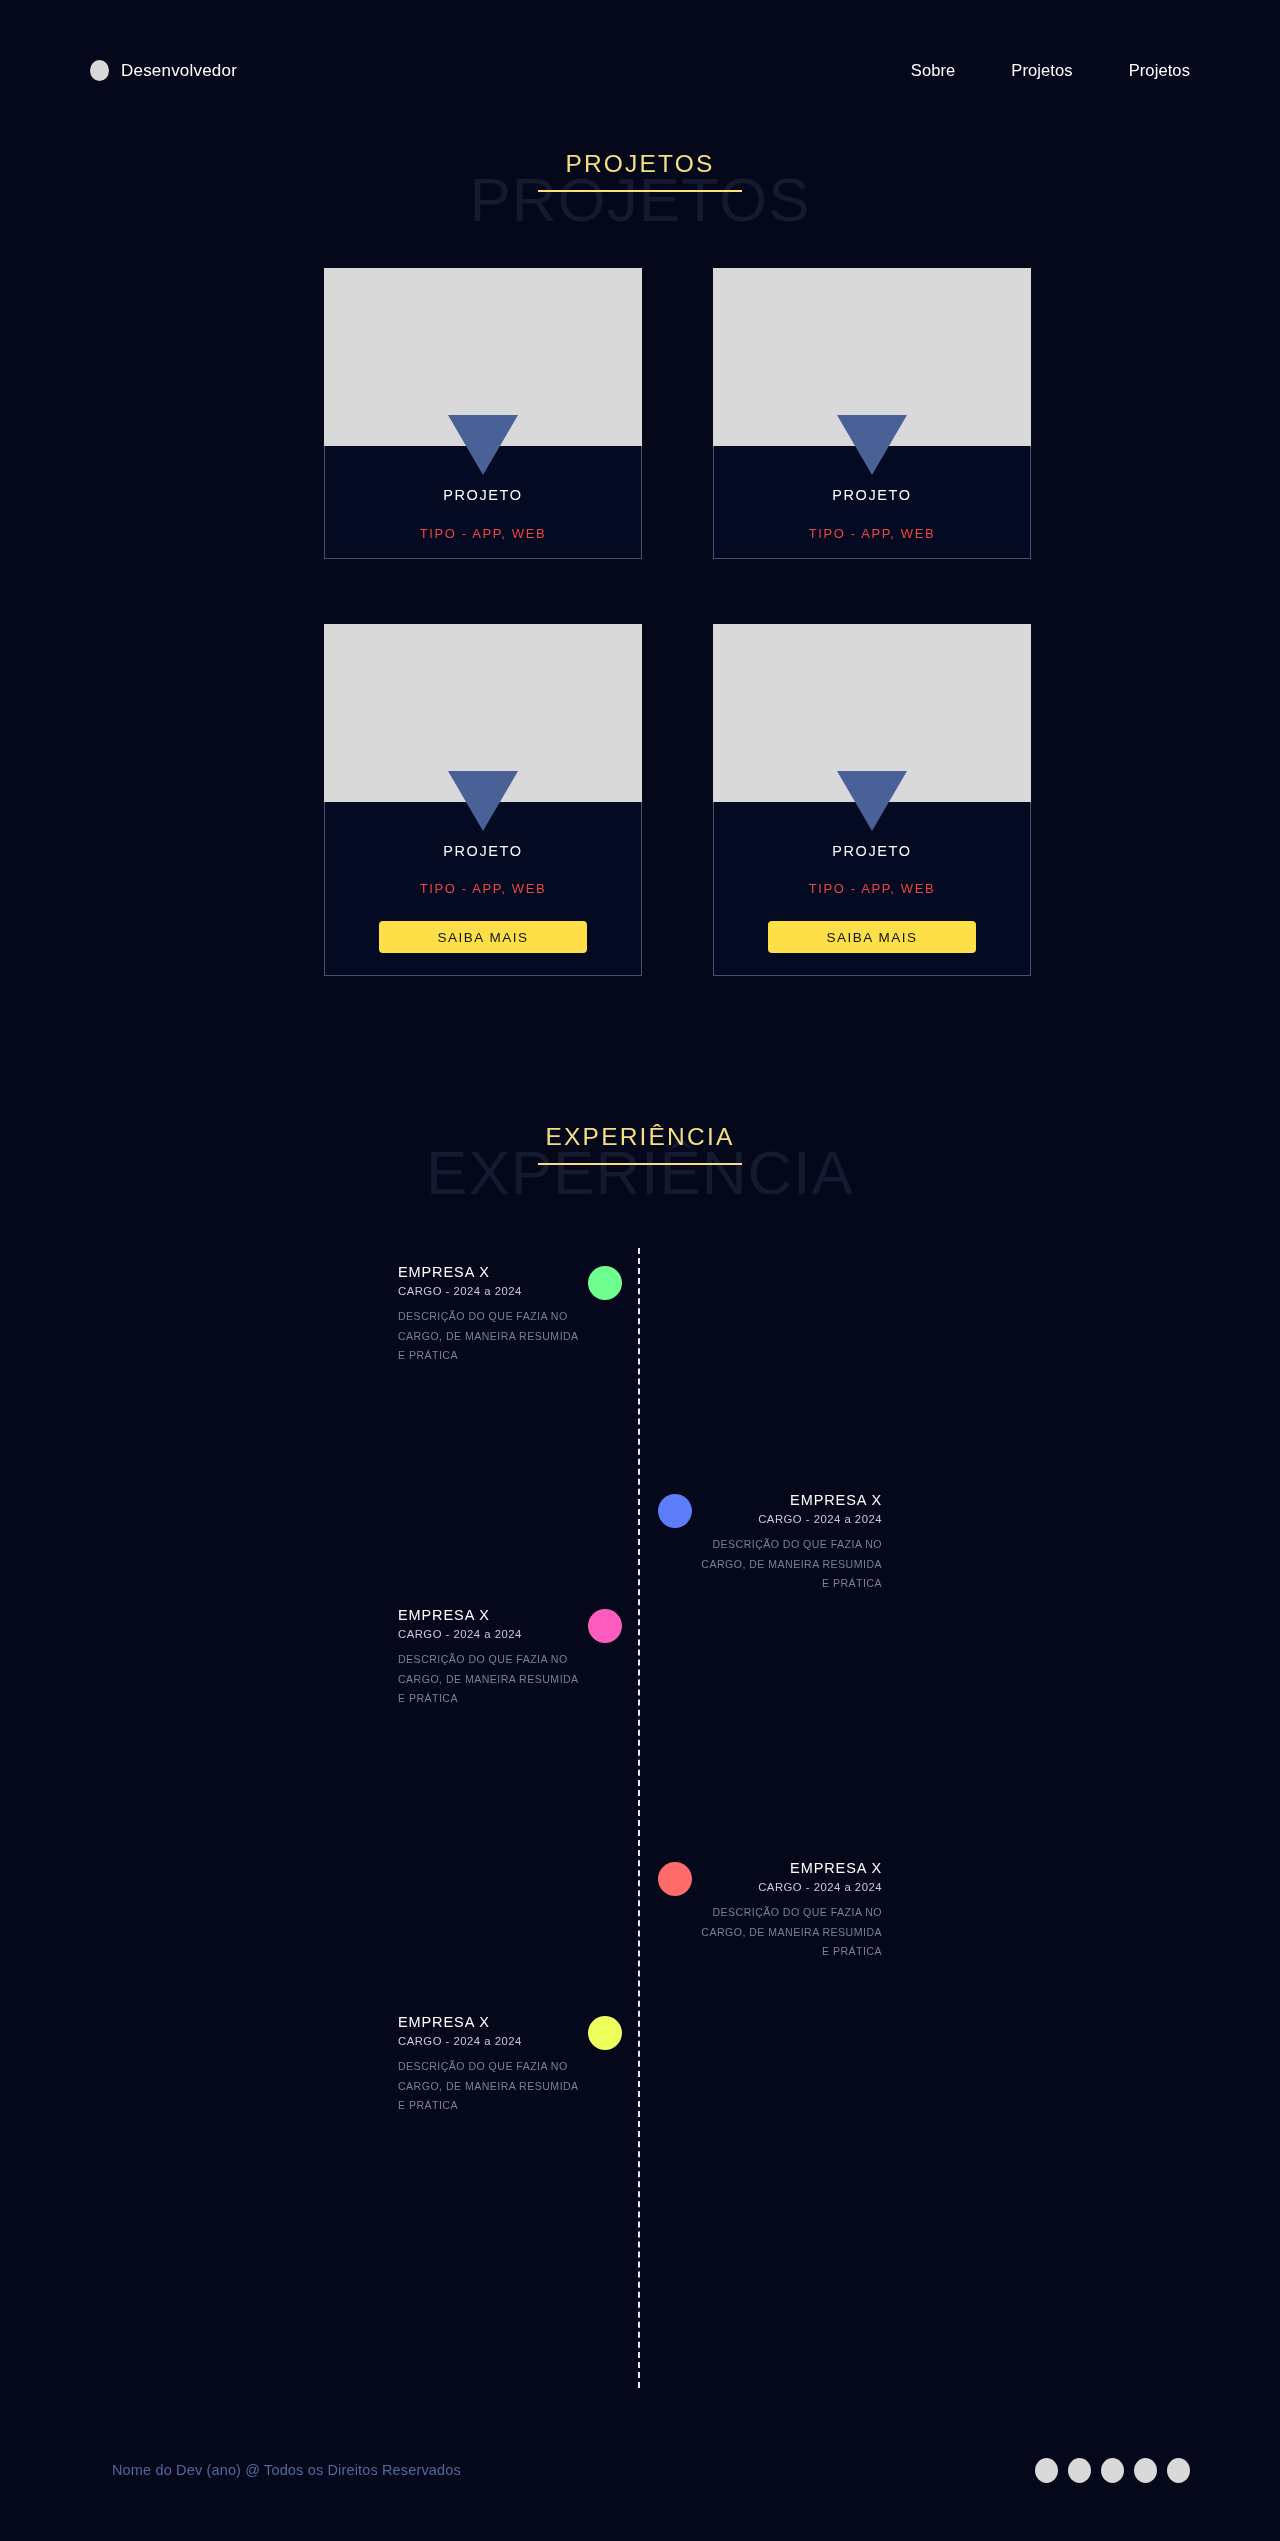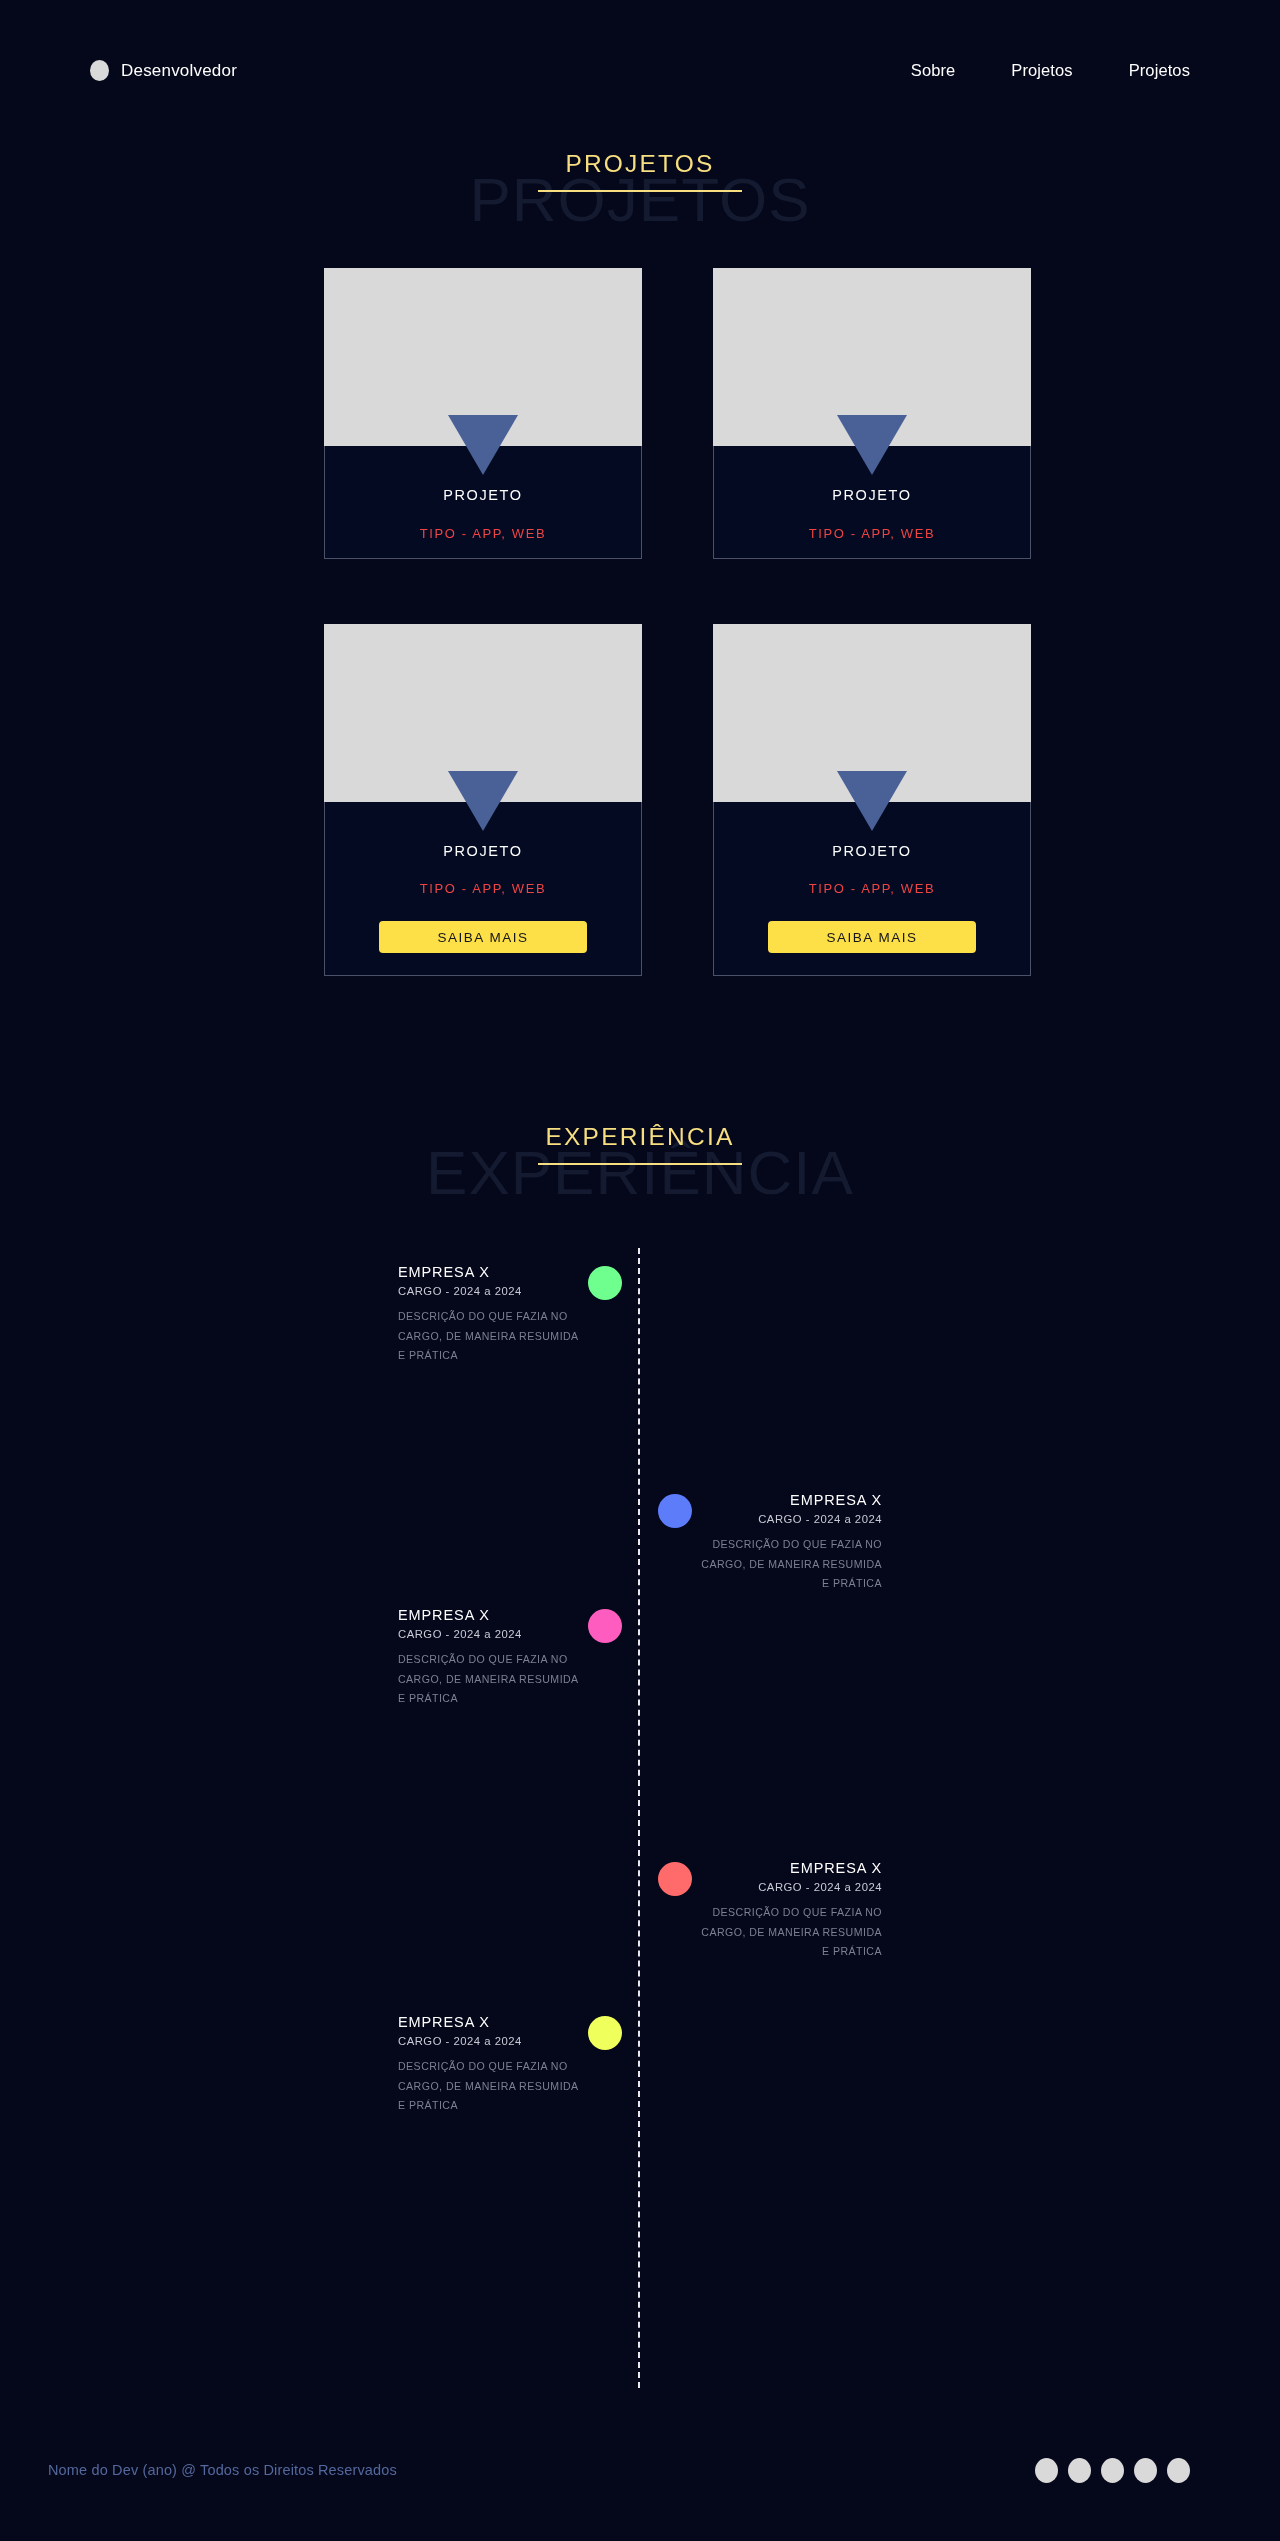--- a/index.html
+++ b/index.html
@@ -258,21 +258,21 @@
   
   .site-footer {
     position: absolute;
     left: 0;
     bottom: 0;
     width: 1280px;
     height: 142px;
     display: flex;
     align-items: center;
     justify-content: space-between;
-    padding: 0 90px 0 48px;
+    padding: 0 90px 0 112px;
   }
   .footer-copy {
     color: #53689c;
     font-size: 14.5px;
     letter-spacing: .15px;
     white-space: nowrap;
   }
   .footer-socials {
     display: flex;
     align-items: center;

